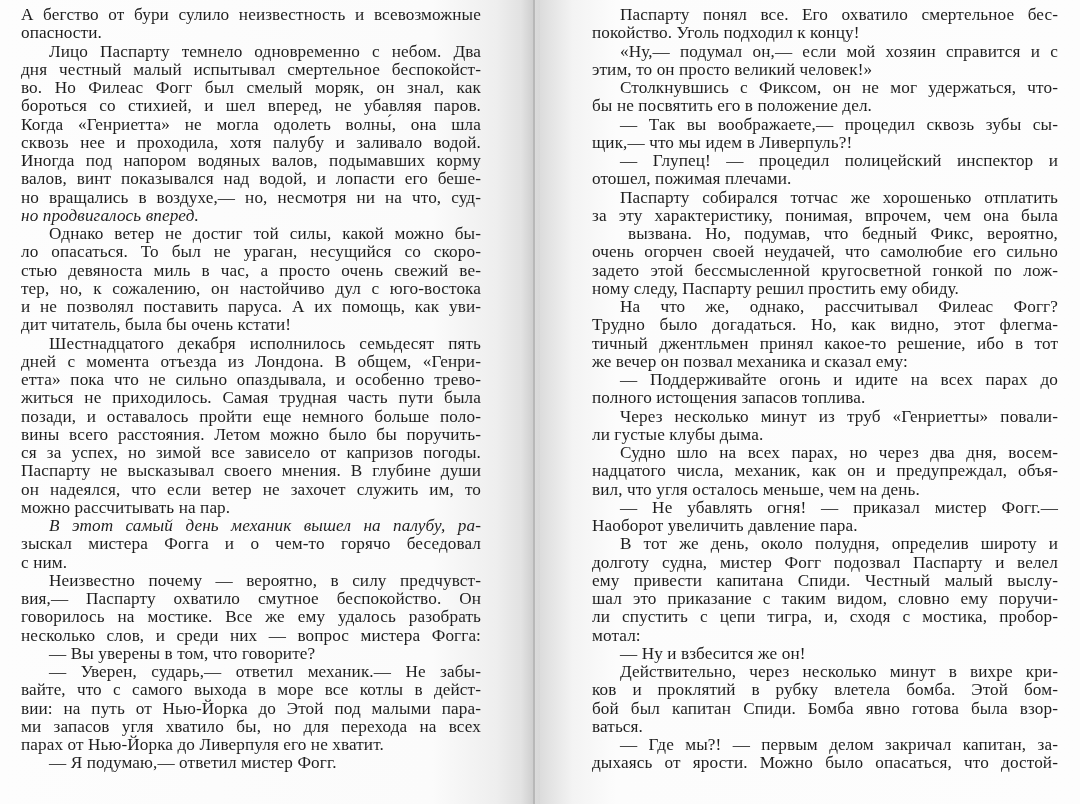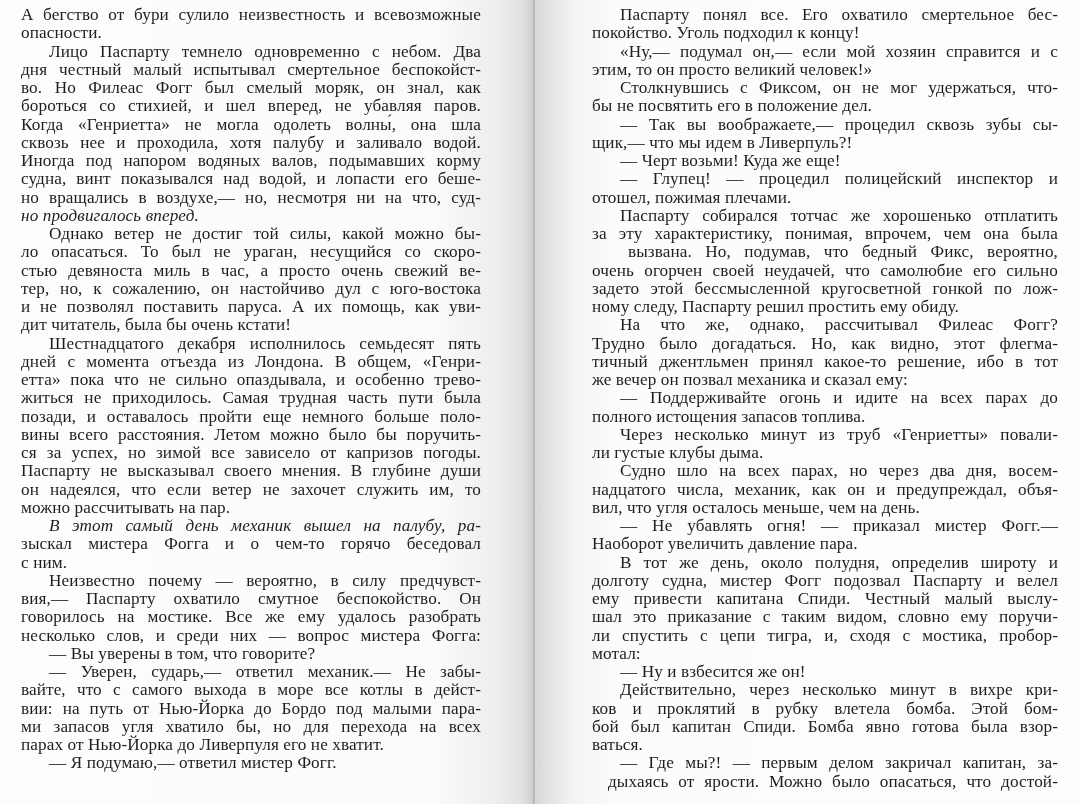--- a/index.html
+++ b/index.html
@@ -35,21 +35,21 @@
   <div class="text-block" id="left-text">
       <span class="line" style="height: 18.25px; line-height: 18.25px;">А бегство от бури сулило неизвестность и всевозможные</span>
       <span class="line last" style="height: 18.25px; line-height: 18.25px;">опасности.</span>
       <span class="line indent" style="height: 18.25px; line-height: 18.25px;">Лицо Паспарту темнело одновременно с небом. Два</span>
       <span class="line" style="height: 18.25px; line-height: 18.25px;">дня честный малый испытывал смертельное беспокойст-</span>
       <span class="line" style="height: 18.25px; line-height: 18.25px;">во. Но Филеас Фогг был смелый моряк, он знал, как</span>
       <span class="line" style="height: 18.25px; line-height: 18.25px;">бороться со стихией, и шел вперед, не убавляя паров.</span>
       <span class="line" style="height: 18.25px; line-height: 18.25px;">Когда «Генриетта» не могла одолеть волны́, она шла</span>
       <span class="line" style="height: 18.25px; line-height: 18.25px;">сквозь нее и проходила, хотя палубу и заливало водой.</span>
       <span class="line" style="height: 18.25px; line-height: 18.25px;">Иногда под напором водяных валов, подымавших корму</span>
-      <span class="line" style="height: 18.25px; line-height: 18.25px;">судна, винт показывался над водой, и лопасти его беше-</span>
+      <span class="line" style="height: 18.25px; line-height: 18.25px;">валов, винт показывался над водой, и лопасти его беше-</span>
       <span class="line" style="height: 18.25px; line-height: 18.25px;">но вращались в воздухе,— но, несмотря ни на что, суд-</span>
       <span class="line last" style="height: 18.25px; line-height: 18.25px; font-style: italic;">но продвигалось вперед.</span>
       <span class="line indent" style="height: 18.25px; line-height: 18.25px;">Однако ветер не достиг той силы, какой можно бы-</span>
       <span class="line" style="height: 18.25px; line-height: 18.25px;">ло опасаться. То был не ураган, несущийся со скоро-</span>
       <span class="line" style="height: 18.25px; line-height: 18.25px; font-family: Liberation Serif, serif;">стью девяноста миль в час, а просто очень свежий ве-</span>
       <span class="line" style="height: 18.25px; line-height: 18.25px;">тер, но, к сожалению, он настойчиво дул с юго-востока</span>
       <span class="line" style="height: 18.25px; line-height: 18.25px;">и не позволял поставить паруса. А их помощь, как уви-</span>
       <span class="line last" style="height: 18.25px; line-height: 18.25px;">дит читатель, была бы очень кстати!</span>
       <span class="line indent" style="height: 18.25px; line-height: 18.25px;">Шестнадцатого декабря исполнилось семьдесят пять</span>
       <span class="line" style="height: 18.25px; line-height: 18.25px;">дней с момента отъезда из Лондона. В общем, «Генри-</span>
@@ -64,39 +64,38 @@
       <span class="line indent" style="height: 18.25px; line-height: 18.25px; font-style: italic;">В этот самый день механик вышел на палубу, ра-</span>
       <span class="line" style="height: 18.25px; line-height: 18.25px;">зыскал мистера Фогга и о чем-то горячо беседовал</span>
       <span class="line last" style="height: 18.25px; line-height: 18.25px;">с ним.</span>
       <span class="line indent" style="height: 18.25px; line-height: 18.25px;">Неизвестно почему — вероятно, в силу предчувст-</span>
       <span class="line" style="height: 18.25px; line-height: 18.25px;">вия,— Паспарту охватило смутное беспокойство. Он</span>
       <span class="line" style="height: 18.25px; line-height: 18.25px;">говорилось на мостике. Все же ему удалось разобрать</span>
       <span class="line" style="height: 18.25px; line-height: 18.25px;">несколько слов, и среди них — вопрос мистера Фогга:</span>
       <span class="line indent last" style="height: 18.25px; line-height: 18.25px;">— Вы уверены в том, что говорите?</span>
       <span class="line indent" style="height: 18.25px; line-height: 18.25px;">— Уверен, сударь,— ответил механик.— Не забы-</span>
       <span class="line" style="height: 18.25px; line-height: 18.25px;">вайте, что с самого выхода в море все котлы в дейст-</span>
-      <span class="line" style="height: 18.25px; line-height: 18.25px;">вии: на путь от Нью-Йорка до Бордо под малыми пара-</span>
+      <span class="line" style="height: 18.25px; line-height: 18.25px;">вии: на путь от Нью-Йорка до Этой под малыми пара-</span>
       <span class="line" style="height: 18.25px; line-height: 18.25px;">ми запасов угля хватило бы, но для перехода на всех</span>
       <span class="line last" style="height: 18.25px; line-height: 18.25px;">парах от Нью-Йорка до Ливерпуля его не хватит.</span>
       <span class="line indent last" style="height: 18.25px; line-height: 18.25px;">— Я подумаю,— ответил мистер Фогг.</span>
     </div>
   <span class="mark"></span>
 </div>
 <div class="gutter-line"></div>
 <div class="page page-right">
   <div class="text-block" id="right-text">
       <span class="line indent" style="height: 18.25px; line-height: 18.25px;">Паспарту понял все. Его охватило смертельное бес-</span>
       <span class="line last" style="height: 18.25px; line-height: 18.25px;">покойство. Уголь подходил к концу!</span>
       <span class="line indent" style="height: 18.25px; line-height: 18.25px;">«Ну,— подумал он,— если мой хозяин справится и с</span>
       <span class="line last" style="height: 18.25px; line-height: 18.25px;">этим, то он просто великий человек!»</span>
       <span class="line indent" style="height: 18.25px; line-height: 18.25px;">Столкнувшись с Фиксом, он не мог удержаться, что-</span>
       <span class="line last" style="height: 18.25px; line-height: 18.25px;">бы не посвятить его в положение дел.</span>
       <span class="line indent" style="height: 18.25px; line-height: 18.25px;">— Так вы воображаете,— процедил сквозь зубы сы-</span>
       <span class="line last" style="height: 18.25px; line-height: 18.25px;">щик,— что мы идем в Ливерпуль?!</span>
-      <span class="line indent last" style="height: 18.25px; line-height: 18.25px;">— Черт возьми! Куда же еще!</span>
       <span class="line indent" style="height: 18.25px; line-height: 18.25px;">— Глупец! — процедил полицейский инспектор и</span>
       <span class="line last" style="height: 18.25px; line-height: 18.25px;">отошел, пожимая плечами.</span>
       <span class="line indent" style="height: 18.25px; line-height: 18.25px;">Паспарту собирался тотчас же хорошенько отплатить</span>
       <span class="line" style="height: 18.25px; line-height: 18.25px;">за эту характеристику, понимая, впрочем, чем она была</span>
       <span class="line" style="height: 18.25px; line-height: 18.25px; margin-left: 36px;">вызвана. Но, подумав, что бедный Фикс, вероятно,</span>
       <span class="line" style="height: 18.25px; line-height: 18.25px;">очень огорчен своей неудачей, что самолюбие его сильно</span>
       <span class="line" style="height: 18.25px; line-height: 18.25px;">задето этой бессмысленной кругосветной гонкой по лож-</span>
       <span class="line last" style="height: 18.25px; line-height: 18.25px;">ному следу, Паспарту решил простить ему обиду.</span>
       <span class="line indent" style="height: 18.25px; line-height: 18.25px;">На что же, однако, рассчитывал Филеас Фогг?</span>
       <span class="line" style="height: 18.25px; line-height: 18.25px;">Трудно было догадаться. Но, как видно, этот флегма-</span>
@@ -116,15 +115,15 @@
       <span class="line" style="height: 18.25px; line-height: 18.25px;">ему привести капитана Спиди. Честный малый выслу-</span>
       <span class="line" style="height: 18.25px; line-height: 18.25px;">шал это приказание с таким видом, словно ему поручи-</span>
       <span class="line" style="height: 18.25px; line-height: 18.25px;">ли спустить с цепи тигра, и, сходя с мостика, пробор-</span>
       <span class="line last" style="height: 18.25px; line-height: 18.25px;">мотал:</span>
       <span class="line indent last" style="height: 18.25px; line-height: 18.25px;">— Ну и взбесится же он!</span>
       <span class="line indent" style="height: 18.25px; line-height: 18.25px;">Действительно, через несколько минут в вихре кри-</span>
       <span class="line" style="height: 18.25px; line-height: 18.25px;">ков и проклятий в рубку влетела бомба. Этой бом-</span>
       <span class="line" style="height: 18.25px; line-height: 18.25px;">бой был капитан Спиди. Бомба явно готова была взор-</span>
       <span class="line last" style="height: 18.25px; line-height: 18.25px;">ваться.</span>
       <span class="line indent" style="height: 18.25px; line-height: 18.25px;">— Где мы?! — первым делом закричал капитан, за-</span>
-      <span class="line" style="height: 18.25px; line-height: 18.25px; margin-left: 16px;">дыхаясь от ярости. Можно было опасаться, что достой-</span>
+      <span class="line" style="height: 18.25px; line-height: 18.25px;">дыхаясь от ярости. Можно было опасаться, что достой-</span>
     </div>
 </div>
 
 </body></html>

